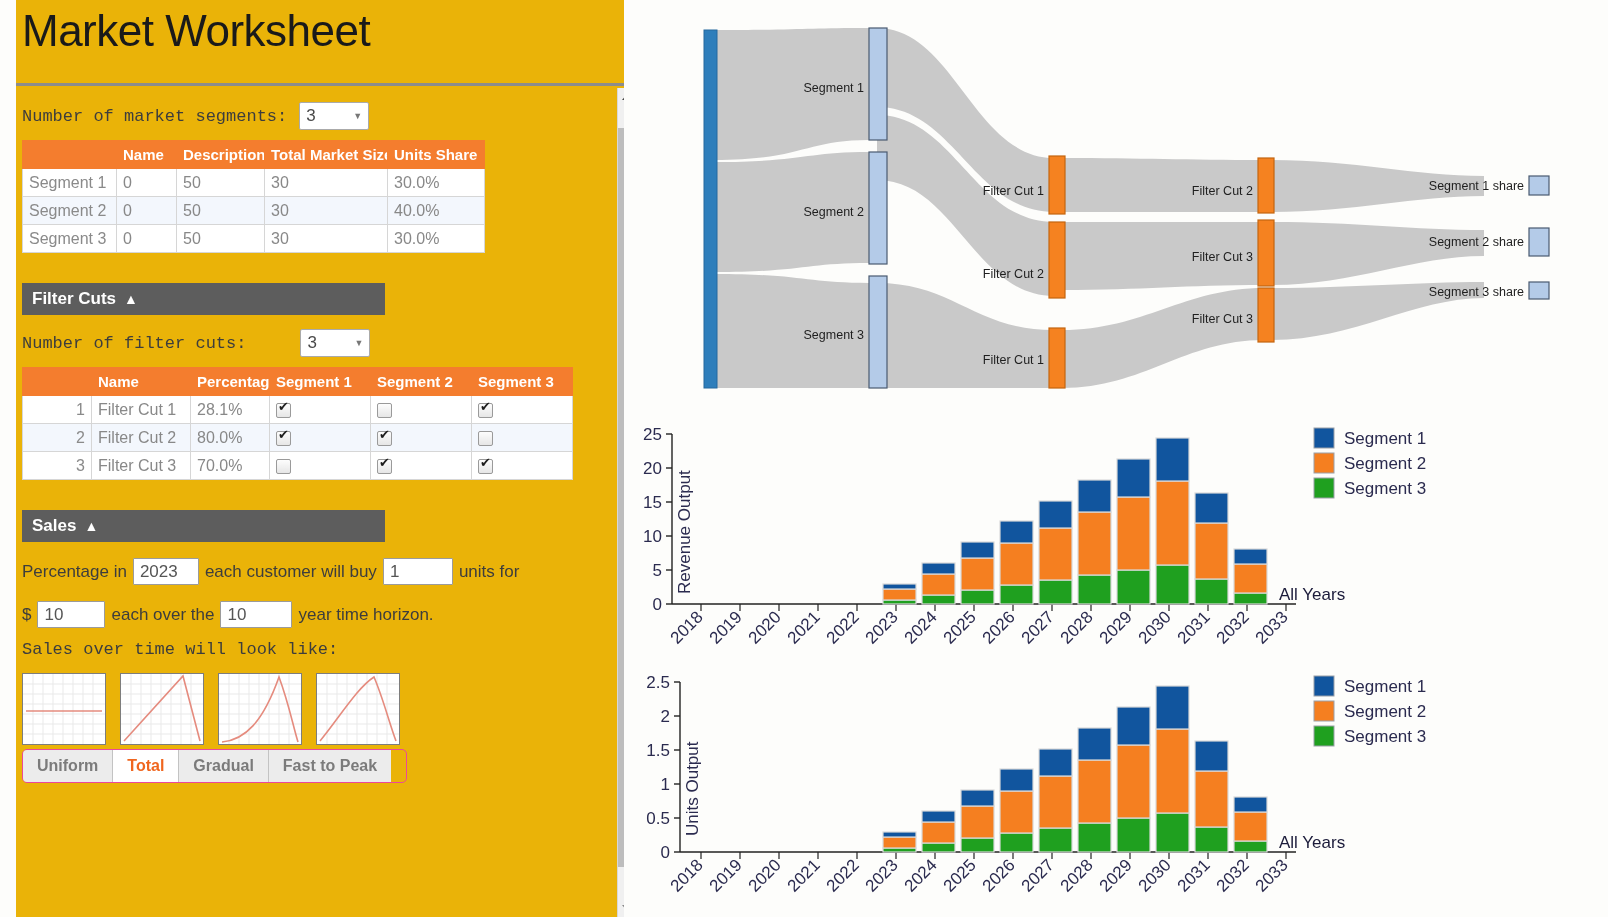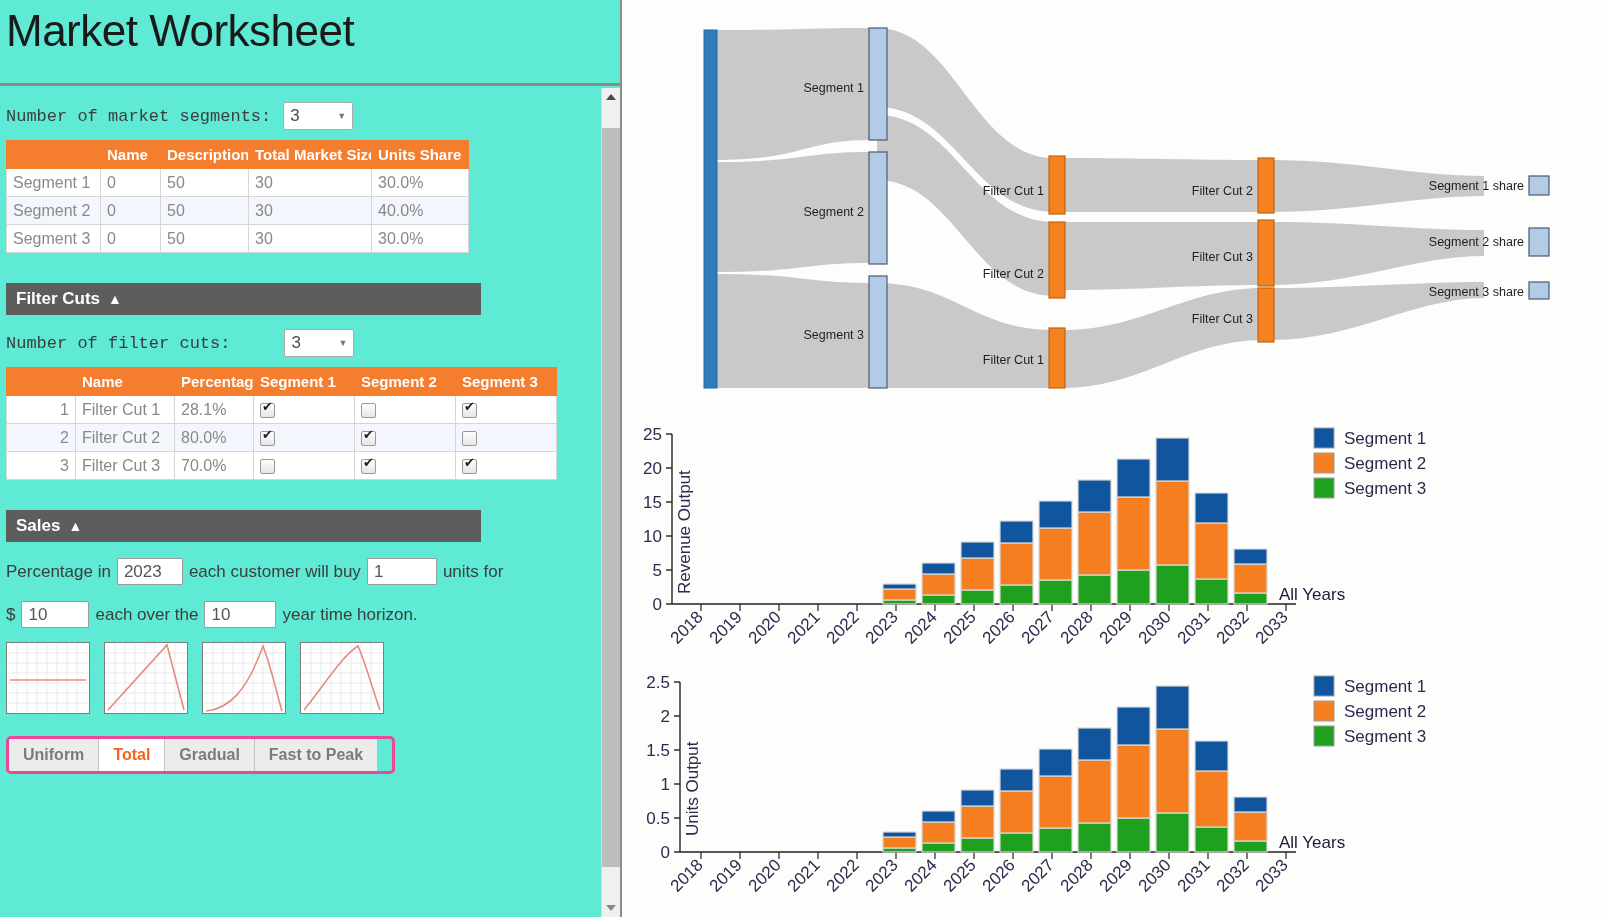--- a/index.html
+++ b/index.html
@@ -6,21 +6,21 @@
   body{
     width:1608px;height:917px;overflow:hidden;
     background:#fdfdfb;
     font-family:"Liberation Sans", sans-serif;
     color:#4a4a4a;
     -webkit-font-smoothing:antialiased;
   }
   .app{position:relative;width:1608px;height:917px;}
 
   
-  .left-panel{position:absolute;left:0;top:0;width:622px;height:917px;background:#5eead4;
+  .left-panel{position:absolute;left:16px;top:0;width:622px;height:917px;background:#eab308;
               border-right:2px solid #8c8c8c;box-sizing:border-box;}
   .page-title{font-size:44px;font-weight:400;color:#1a1a1a;letter-spacing:-0.5px;
               margin:8px 0 0 6px;line-height:1.05;font-family:"Liberation Sans",sans-serif;}
   .title-rule{position:absolute;left:0;top:83px;width:620px;height:3px;background:#8c8c8c;}
 
   .scroll-area{position:absolute;left:0;top:88px;width:620px;height:829px;overflow:hidden;}
   .pane-inner{position:relative;width:600px;padding:0 0 0 6px;}
 
   .row-label{font-size:17px;color:#3d3d3d;font-family:Liberation Mono, monospace;}
   .form-row{display:flex;align-items:center;gap:12px;margin:14px 0 10px 0;}
@@ -61,34 +61,34 @@
   .fc-table th:nth-child(5),.fc-table td:nth-child(5){width:88px;}
   .fc-table th:nth-child(6),.fc-table td:nth-child(6){width:88px;}
   .fc-table th{text-align:center;}
   .fc-table th:nth-child(1){text-align:left;}
 
   .cbx{width:13px;height:13px;border:1px solid #9a9a9a;border-radius:2px;
        background:linear-gradient(#fdfdfd,#e6e6e6);display:inline-block;position:relative;vertical-align:middle;}
   .cbx.on:after{content:"\2714";position:absolute;left:1px;top:-4px;font-size:13px;color:#1d1d1d;line-height:13px;}
 
   .section-bar{background:#5d5d5d;color:#fff;font-weight:bold;font-size:17px;
-               padding:6px 10px;width:475px;box-sizing:border-box;margin-top:30px;
+               padding:6px 10px;width:363px;box-sizing:border-box;margin-top:30px;
                display:flex;align-items:center;gap:8px;}
   .section-bar .chev{font-size:14px;line-height:1;}
 
   .sentence{font-size:17px;color:#3d3d3d;display:flex;align-items:center;flex-wrap:wrap;gap:6px;margin-top:16px;}
   input.num{
     height:27px;border:1px solid #9b9b9b;background:#fff;font-size:17px;color:#555;
     padding:2px 6px;box-sizing:border-box;font-family:"Liberation Sans",sans-serif;border-radius:1px;
   }
   input.w-year{width:66px;} input.w-units{width:70px;} input.w-price{width:68px;} input.w-hor{width:72px;}
 
   .spark-row{display:flex;gap:14px;margin-top:14px;}
   .spark{width:84px;height:72px;border:1px solid #7d7d7d;background:#fff;box-sizing:border-box;}
-  .seg-btns{display:flex;margin-top:22px;border:3px solid #ec4899;border-radius:5px;overflow:hidden;width:383px;}
+  .seg-btns{display:flex;margin-top:4px;border:1px solid #ec4899;border-radius:5px;overflow:hidden;width:383px;}
   .seg-btns .sb{flex:0 0 auto;padding:7px 14px;font-size:16px;font-weight:bold;color:#7b7b7b;
                 background:#ececec;border-right:1px solid #c3c3c3;text-align:center;}
   .seg-btns .sb:last-child{border-right:none;}
   .seg-btns .sb.active{background:#fff;color:#f0661f;}
 
   
   .vscroll{position:absolute;right:0;top:88px;width:18px;height:829px;background:#f0f0f0;border-left:1px solid #d8d8d8;}
   .vscroll .btn{width:18px;height:18px;background:#f0f0f0;display:flex;align-items:center;justify-content:center;}
   .vscroll .btn .ar{width:0;height:0;border-left:5px solid transparent;border-right:5px solid transparent;}
   .vscroll .up .ar{border-bottom:6px solid #4a4a4a;}
@@ -232,20 +232,21 @@
         </div>
 
         <div class="sentence">
           <span>$</span>
           <input class="num w-price" type="text" value="10" style="">
           <span>each over the</span>
           <input class="num w-hor" type="text" value="10" style="">
           <span>year time horizon.</span>
         </div>
 
+        <div class="row-label" style="margin-top:12px">Sales over time will look like:</div>
 
         <div class="spark-row">
           <div class="spark">
             <svg width="82" height="70" viewBox="0 0 82 70">
               <g stroke="#e9e9e9" stroke-width="1">
                 <path d="M0 10H82M0 20H82M0 30H82M0 40H82M0 50H82M0 60H82"></path>
                 <path d="M10 0V70M20 0V70M30 0V70M40 0V70M50 0V70M60 0V70M70 0V70"></path>
               </g>
               <path d="M3 37 H79" stroke="#e58b7e" stroke-width="1.6" fill="none"></path>
             </svg>

